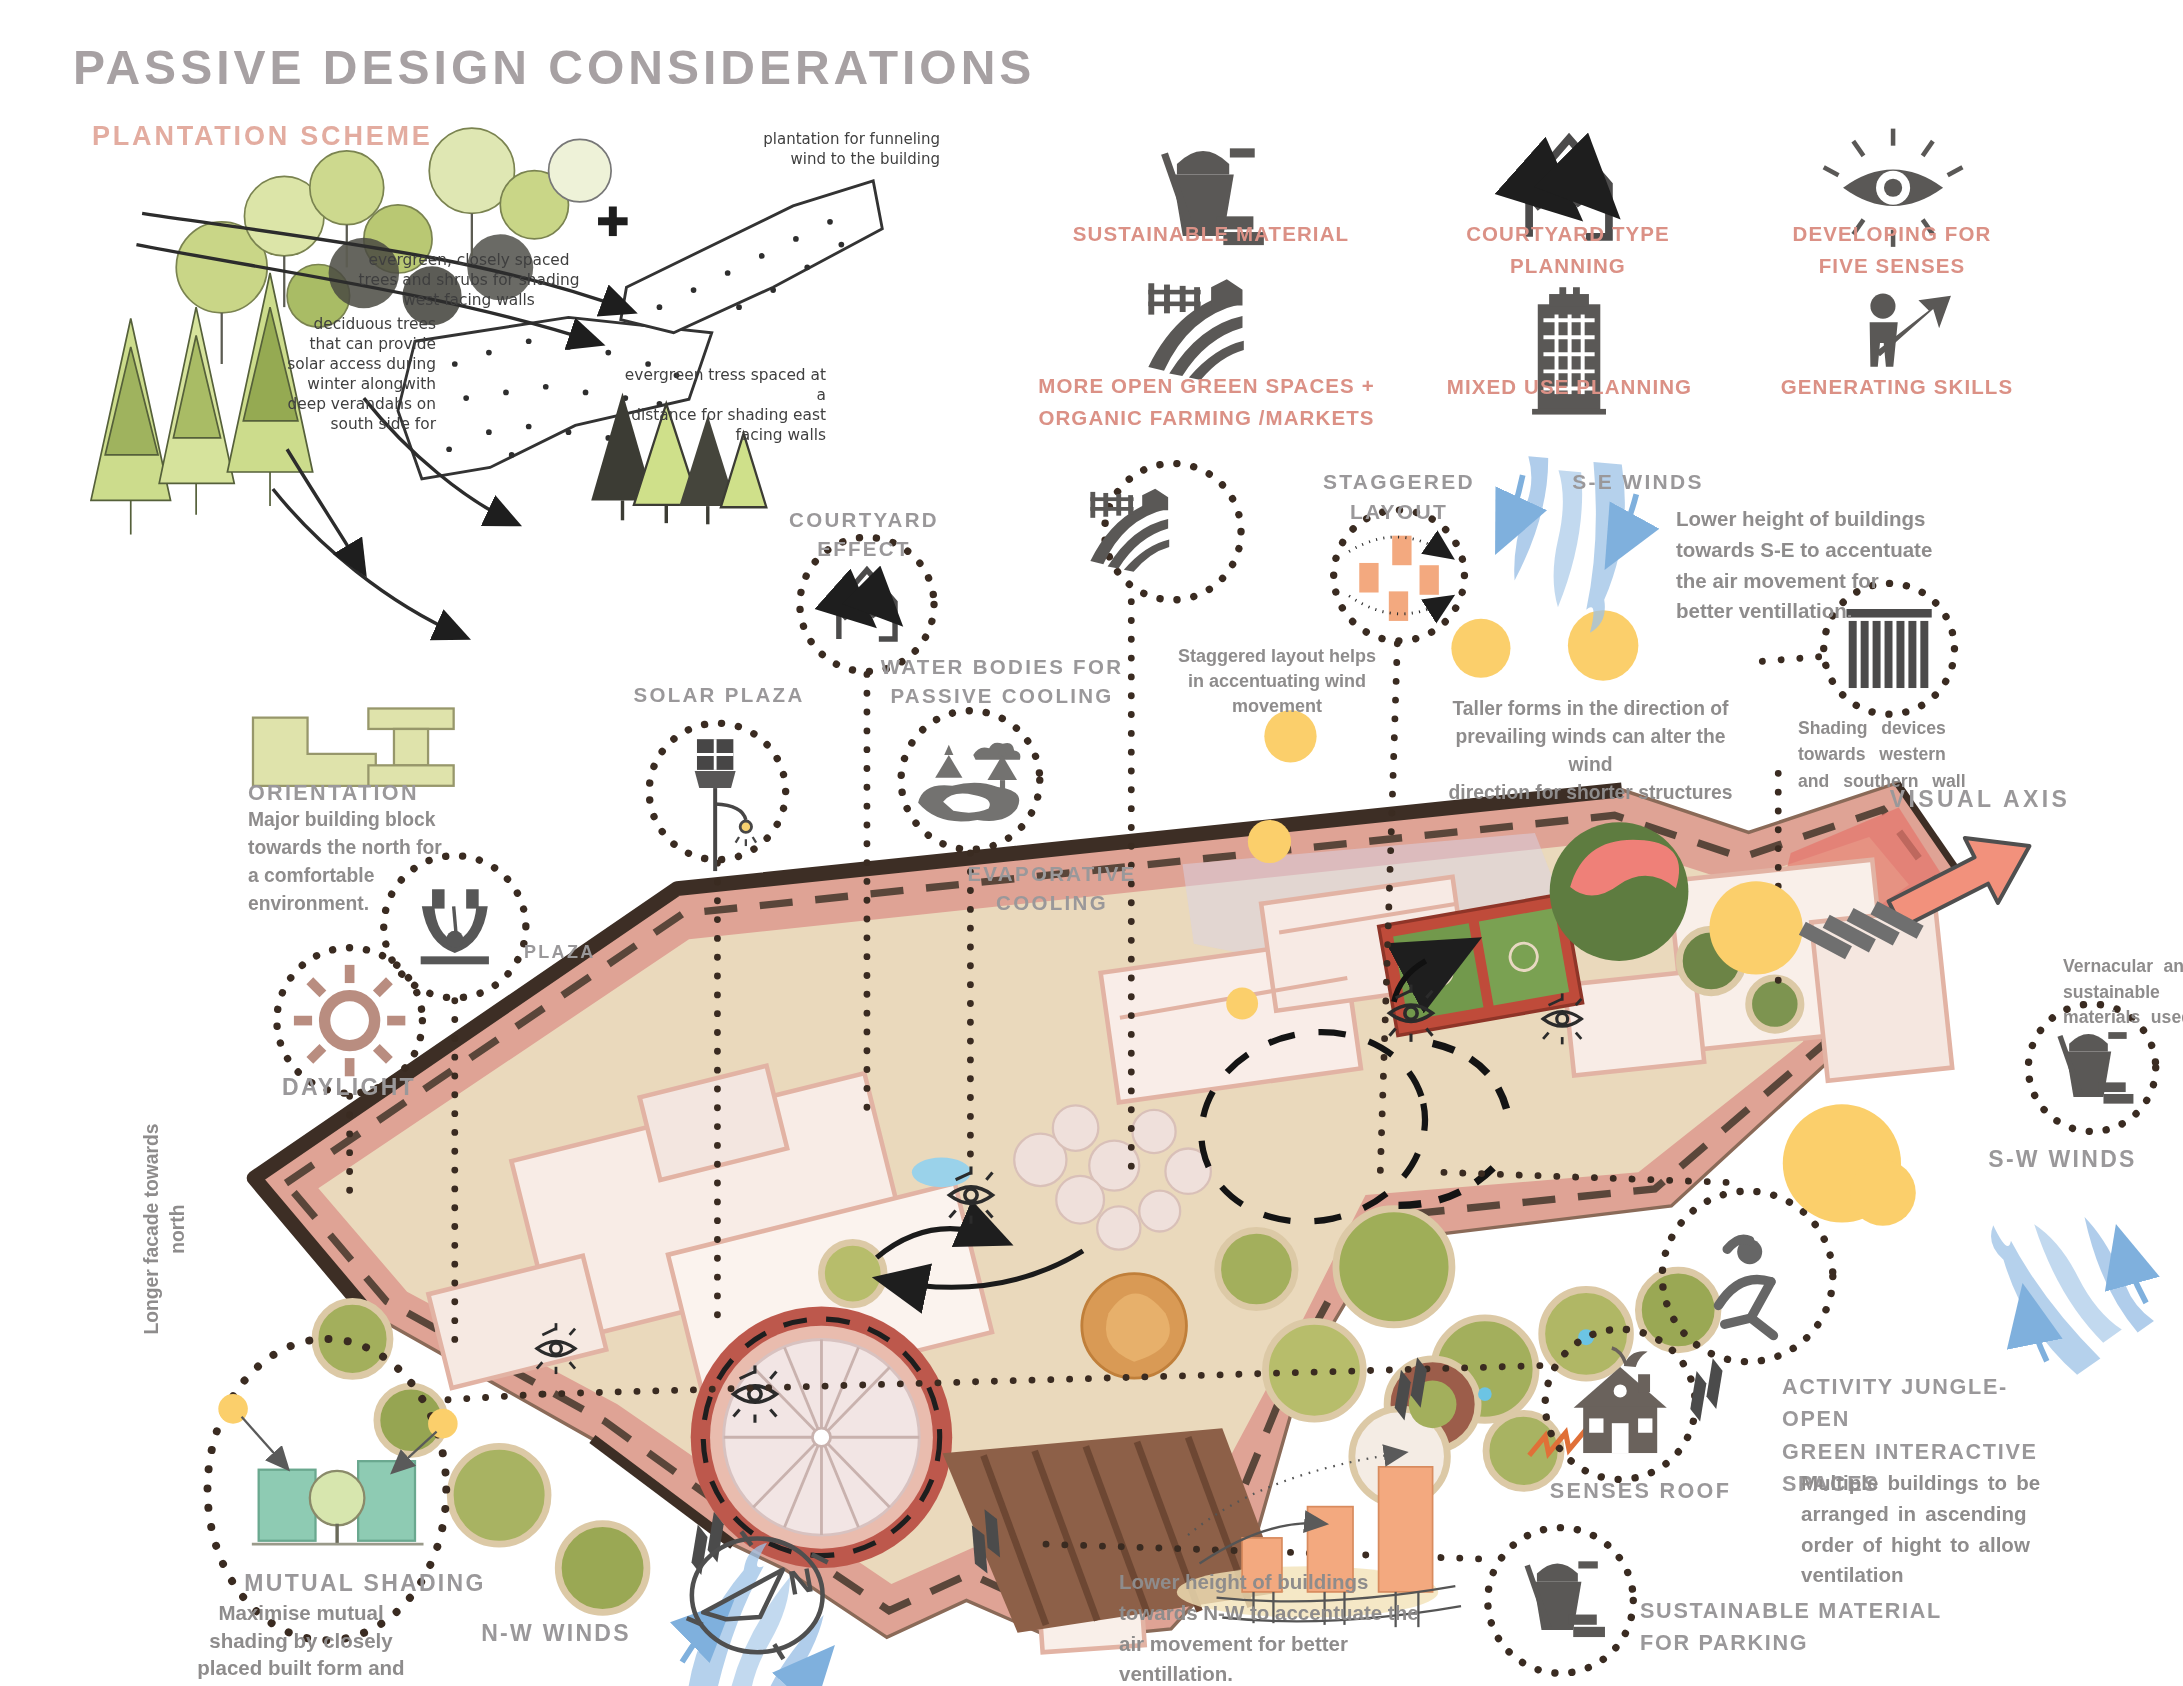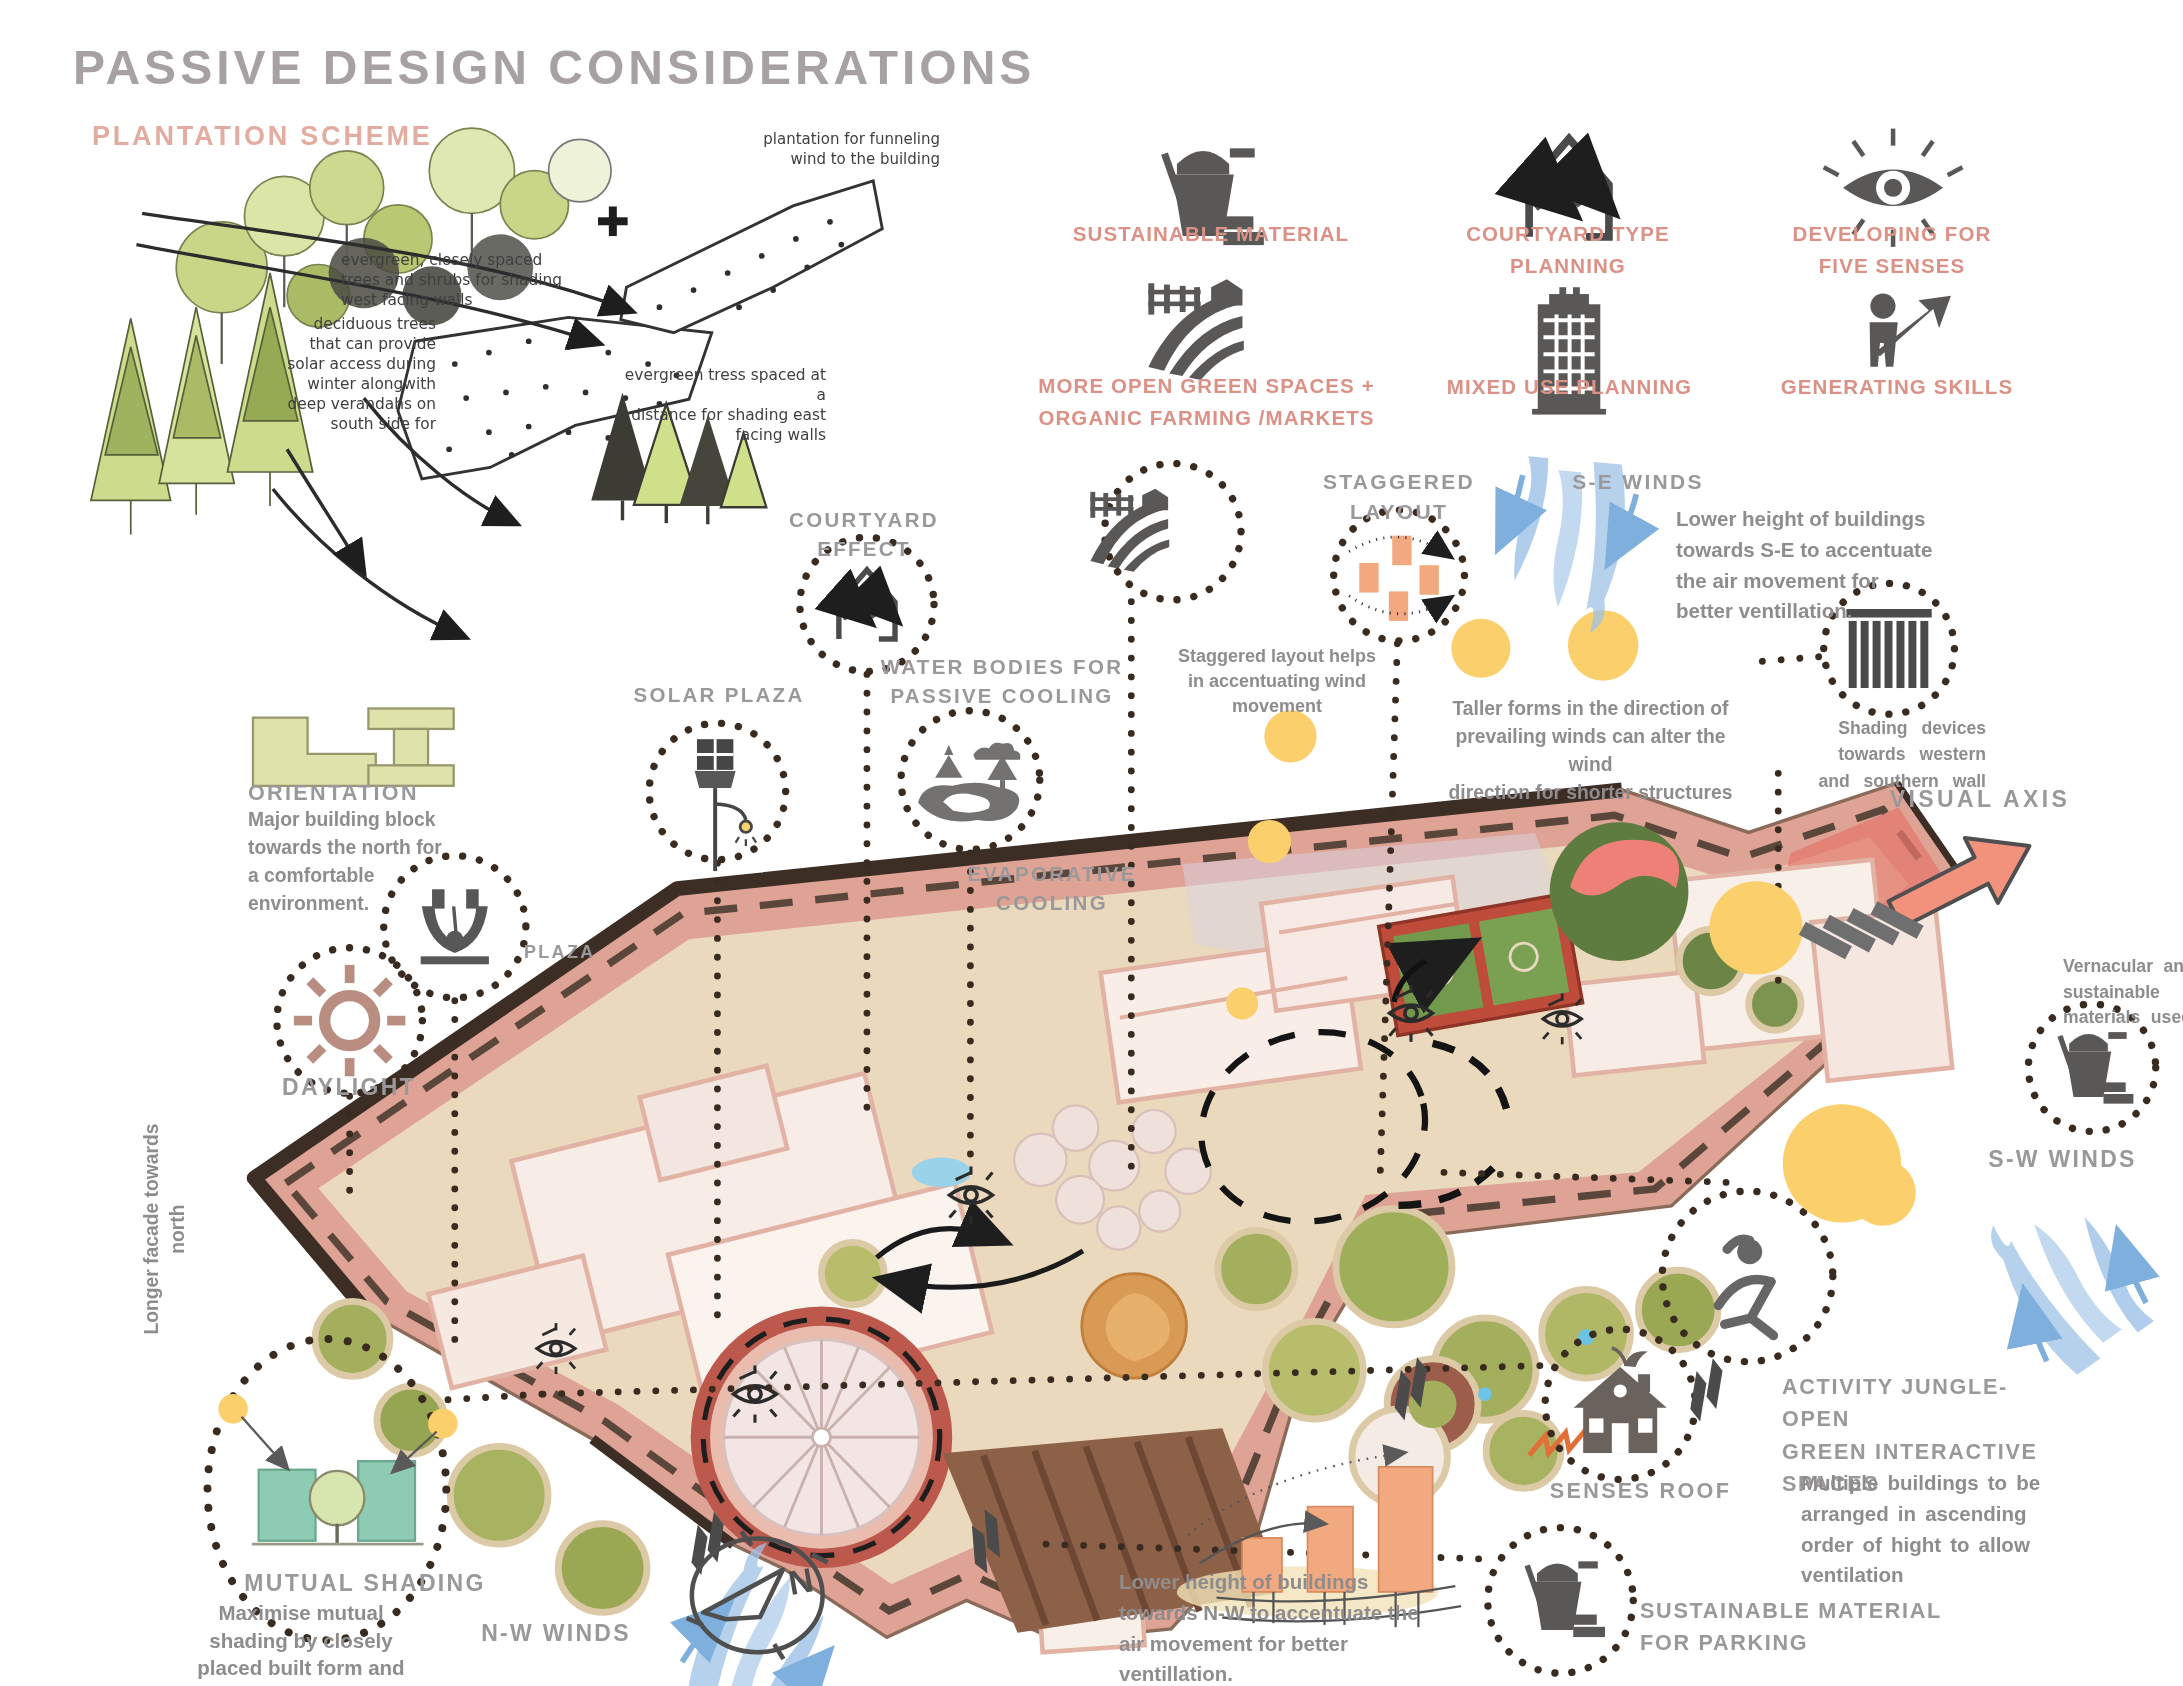--- a/index.html
+++ b/index.html
@@ -6,22 +6,22 @@
   .stage{position:relative;width:2183px;height:1687px;background:#fff;overflow:hidden;
          font-family:"Liberation Sans",sans-serif;}
   .art{position:absolute;left:0;top:0;z-index:1;}
   .t{position:absolute;z-index:2;white-space:pre-line;font-weight:bold;line-height:1.42;}
   .gl{color:#9a989a;letter-spacing:2.3px;}
   .pl{color:#db9186;letter-spacing:1.1px;line-height:1.55;}
   .bt{color:#8e8c8c;}
   .sk{color:#3f3f3f;font-family:"DejaVu Sans",sans-serif;font-weight:normal;line-height:1.3;text-align:right;}
   .ttl{color:#a7a1a3;letter-spacing:4px;}
   .stl{color:#e3aca0;letter-spacing:2.8px;margin-left:28px;}
-  .ctr{text-align:center;} .rgt{text-align:left;}
-  .ws16{word-spacing:9px;text-align:right;} .ws10{word-spacing:5.7px;}
+  .ctr{text-align:center;} .rgt{text-align:center;}
+  .ws16{word-spacing:9px;} .ws10{word-spacing:5.7px;}
   .vert{transform:rotate(-90deg);transform-origin:center center;text-align:center;}
 </style>
 </head>
 <body>
 
 <div class="stage">
 
 <svg class="art" width="2183" height="1687" viewBox="0 0 3840 2967">
 <defs>
   <marker id="ahD" markerWidth="12" markerHeight="12" refX="8" refY="5" orient="auto">

